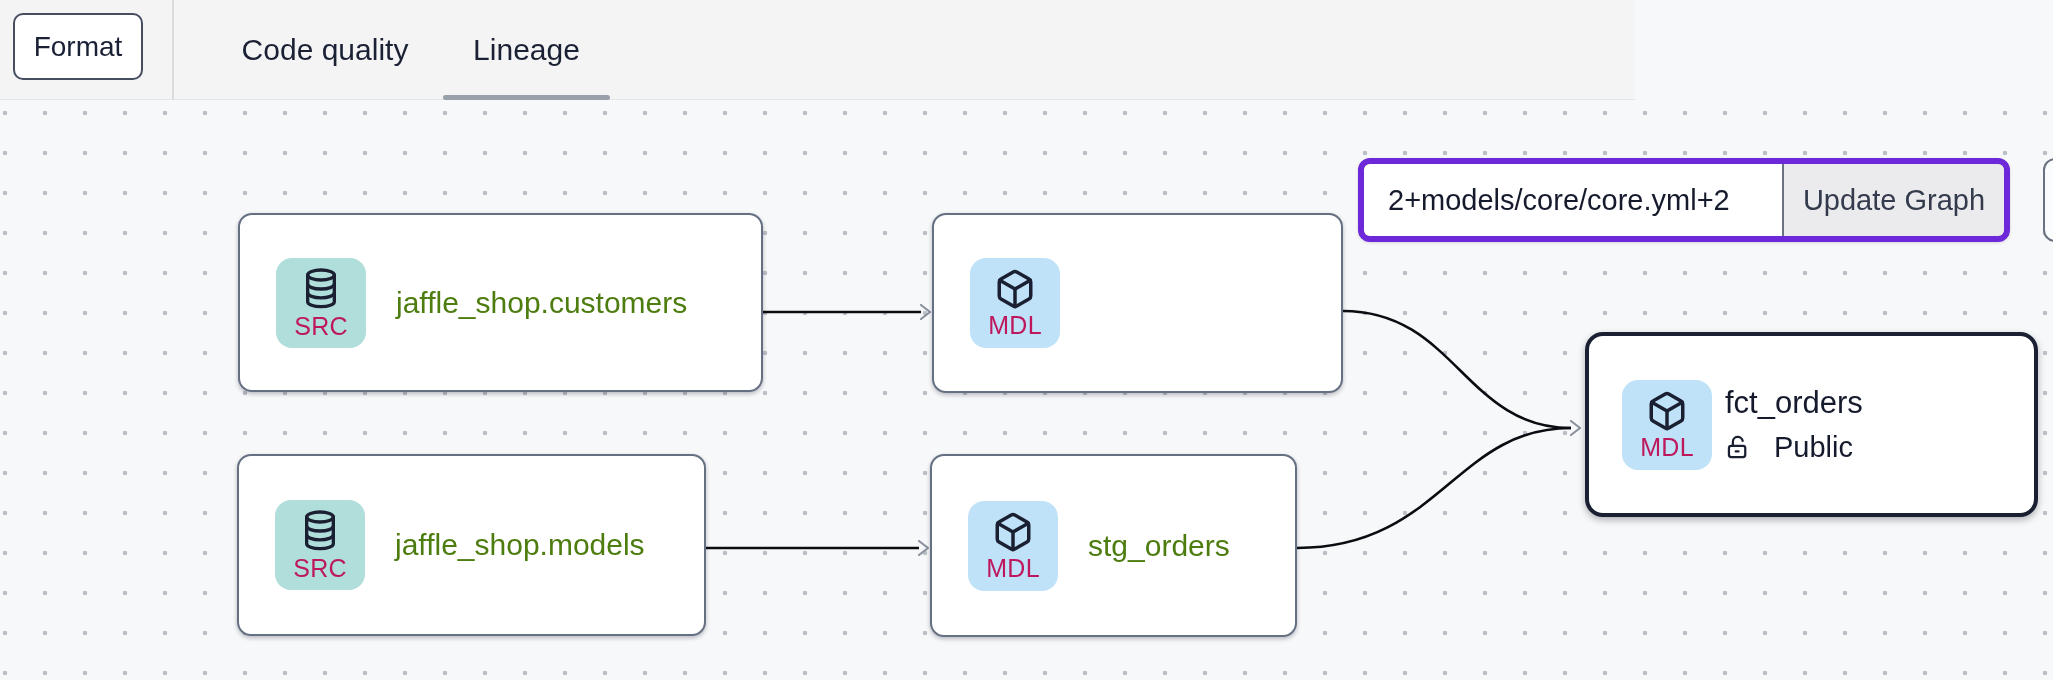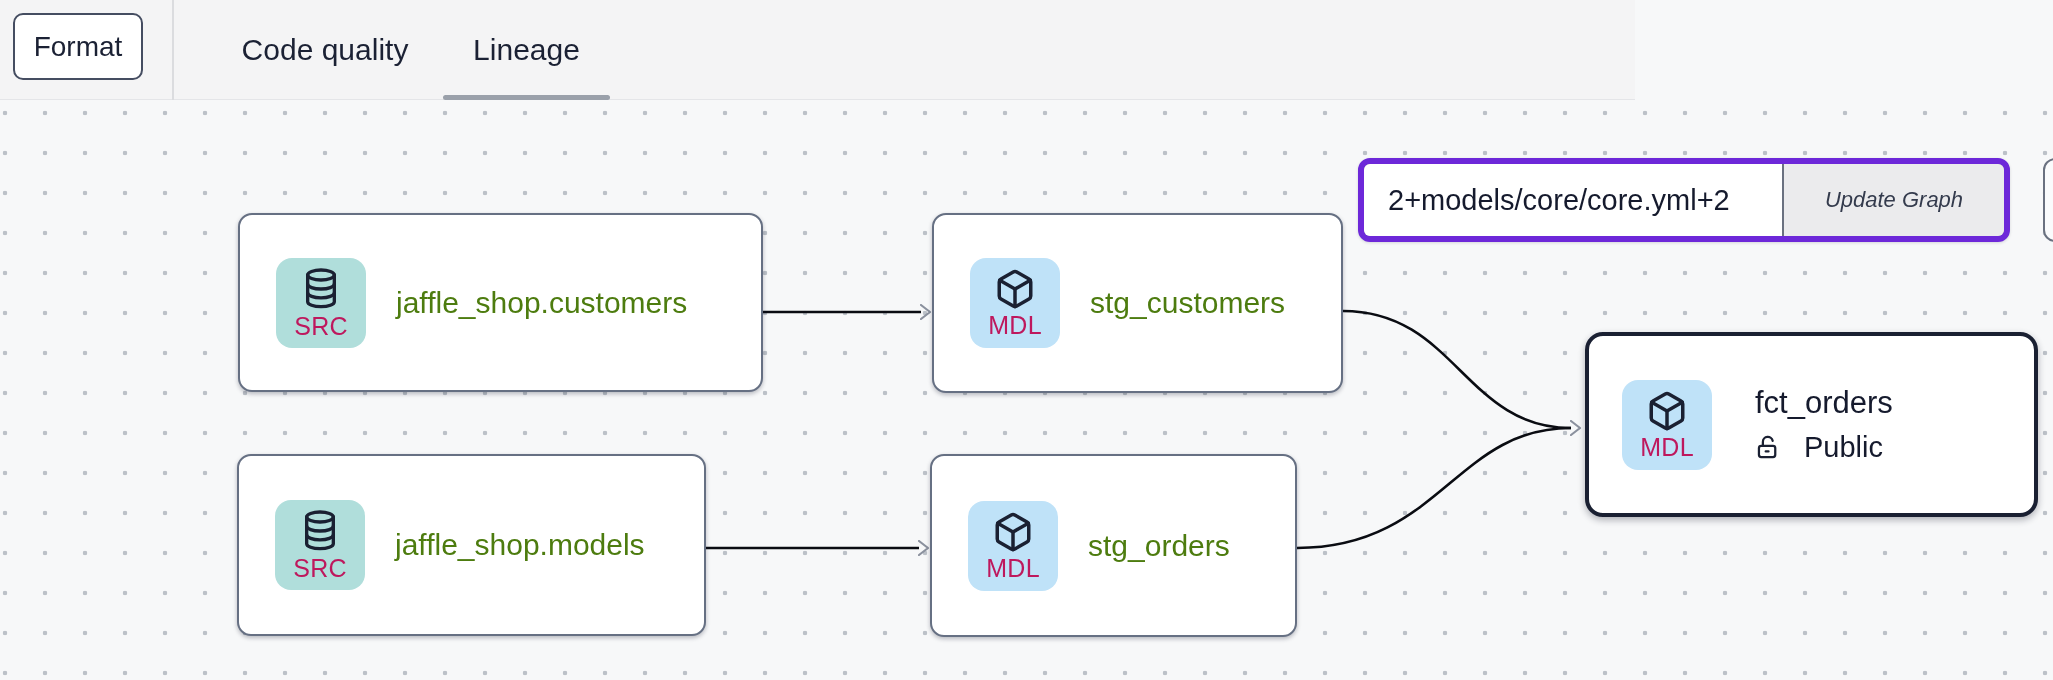--- a/index.html
+++ b/index.html
@@ -66,21 +66,21 @@
     display:flex; flex-direction:column; align-items:center; justify-content:center;
   }
   .badge-src { background:#b0dedb; }
   .badge-mdl { background:#bfe2f8;align-items:center; }
   .badge svg { display:block; }
   .badge-text {
     font-size:25px; font-weight:400; line-height:1; color:#be185d;
     letter-spacing:0.3px; margin-top:3px;
   }
   .node-label { margin-left:30px; font-size:30px; color:#4d7c0f; white-space:nowrap; }
-  .node-text-col { margin-left:43px; display:flex; flex-direction:column; justify-content:center; }
+  .node-text-col { margin-left:13px; display:flex; flex-direction:column; justify-content:center; }
   .node-title { font-size:31px; color:#151a2d; line-height:45px; white-space:nowrap; }
   .node-access { display:flex; align-items:center; gap:22px; line-height:45px; }
   .node-access svg { flex:none; }
   .access-label { font-size:29px; color:#151a2d; white-space:nowrap; }
 
   
   .n-src-customers { left:238px; top:213px; width:525px; height:179px; }
   .n-stg-customers { left:932px; top:213px; width:411px; height:180px; }
   .n-src-orders    { left:237px; top:454px; width:469px; height:182px; }
   .n-stg-orders    { left:930px; top:454px; width:367px; height:183px; }
@@ -94,22 +94,22 @@
     box-shadow:0 1px 3px rgba(21,26,45,0.15);
   }
   .selector-input {
     flex:none; width:418px; height:100%; border:none; outline:none;
     background:#ffffff; font-family:"Liberation Sans", sans-serif;
     font-size:29px; color:#151a2d; padding:0 14px 0 24px;
   }
   .update-graph-btn {
     flex:1; height:100%; border:none; border-left:2px solid #6a7180;
     background:#ebebed; font-family:"Liberation Sans", sans-serif;
-    font-size:22px; color:#343b4d; cursor:pointer;
-    display:flex; align-items:center; justify-content:center; white-space:nowrap;font-style:italic;
+    font-size:29px; color:#343b4d; cursor:pointer;
+    display:flex; align-items:center; justify-content:center; white-space:nowrap;
   }
   .clipped-btn {
     position:absolute; left:2043px; top:158px; width:60px; height:84px;
     border:2px solid #6a7180; border-radius:12px; background:#fafbfc; z-index:6;
   }
 </style>
 </head>
 <body>
 
 <div class="topbar">
@@ -151,21 +151,20 @@
 
 <div class="node n-stg-customers">
   <div class="badge badge-mdl">
     <svg width="44" height="42" viewBox="0 0 24 24" fill="none" stroke="#1a2032" stroke-width="2" stroke-linecap="round" stroke-linejoin="round">
       <path d="M21 16V8a2 2 0 0 0-1-1.73l-7-4a2 2 0 0 0-2 0l-7 4A2 2 0 0 0 3 8v8a2 2 0 0 0 1 1.73l7 4a2 2 0 0 0 2 0l7-4A2 2 0 0 0 21 16z"></path>
       <polyline points="3.27 6.96 12 12.01 20.73 6.96"></polyline>
       <line x1="12" y1="22.08" x2="12" y2="12"></line>
     </svg>
     <span class="badge-text">MDL</span>
   </div>
-  <span class="node-label">stg_customers</span>
 </div>
 
 <div class="node n-src-orders">
   <div class="badge badge-src">
     <svg width="40" height="44" viewBox="0 0 24 26" fill="none" stroke="#1a2032" stroke-width="2" stroke-linecap="round" stroke-linejoin="round">
       <ellipse cx="12" cy="4.6" rx="8" ry="3"></ellipse>
       <path d="M4 4.6 v16 c0 1.7 3.6 3 8 3 s8 -1.3 8 -3 v-16"></path>
       <path d="M4 10 c0 1.7 3.6 3 8 3 s8 -1.3 8 -3"></path>
       <path d="M4 15.3 c0 1.7 3.6 3 8 3 s8 -1.3 8 -3"></path>
     </svg>

